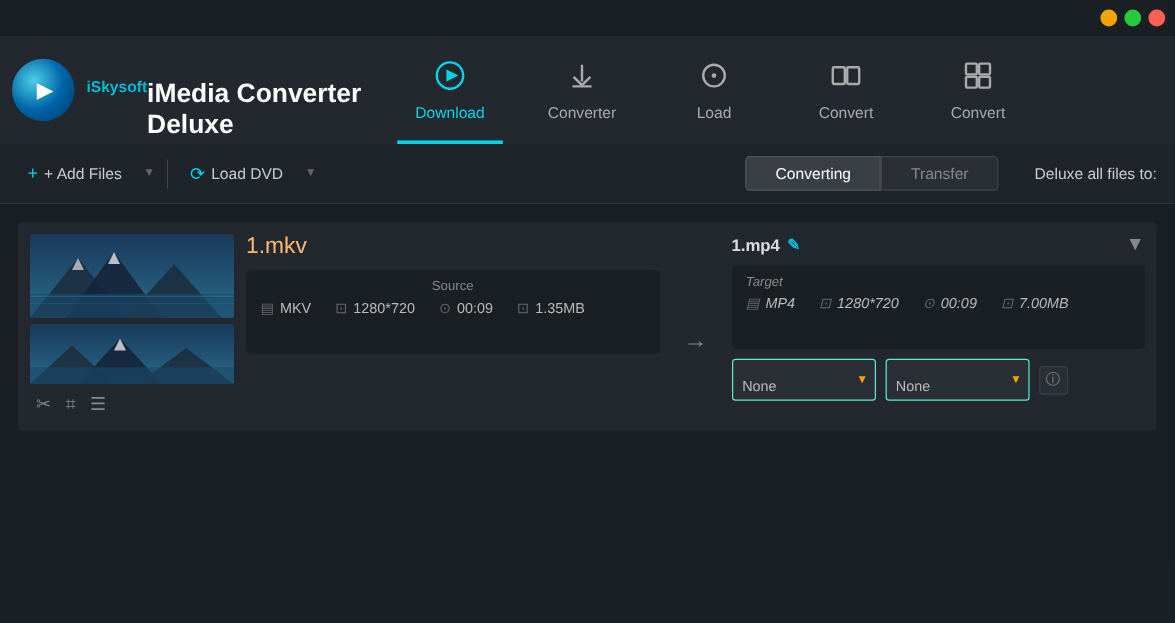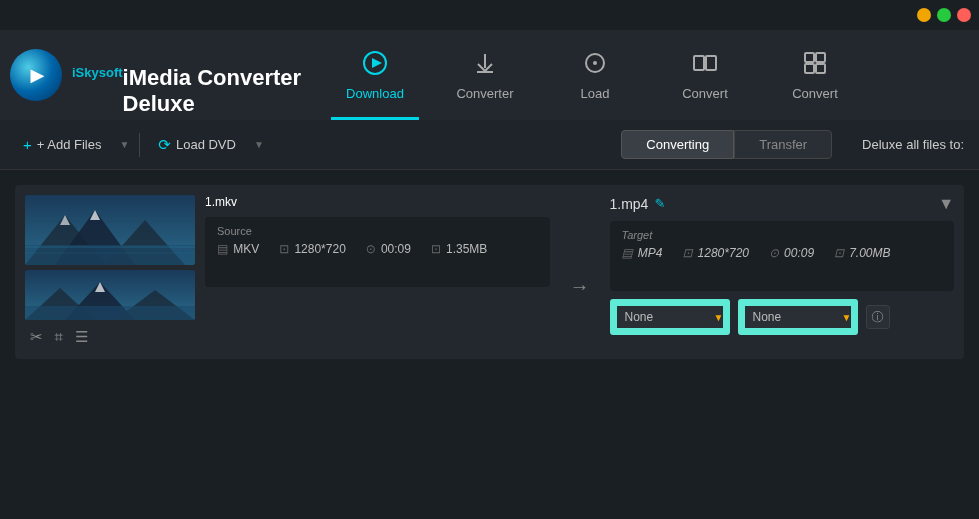--- a/index.html
+++ b/index.html
@@ -240,32 +240,33 @@
       cursor: pointer;
       font-size: 15px;
     }
 
     
     .source-info {
       flex: 1;
       min-width: 0;
     }
     .file-name {
-      font-size: 12px;
-      color: #ffffff;
+      font-size: 19px;
+      color: #fdba74;
       margin-bottom: 8px;
       display: flex;
       align-items: center;
       gap: 8px;
     }
     .info-box {
       background: #1a1f24;
       border-radius: 4px;
       padding: 8px 12px;
       height: 70px;
+      text-align: center;
     }
     .info-label {
       font-size: 11px;
       color: #888;
       margin-bottom: 5px;
     }
     .info-details {
       display: flex;
       align-items: center;
       gap: 20px;
@@ -304,20 +305,21 @@
       align-items: center;
       justify-content: space-between;
       margin-bottom: 8px;
     }
     .target-name {
       display: flex;
       align-items: flex-start;
       gap: 6px;
       font-size: 14px;
       color: #ddd;
+      font-weight: bold;
     }
     .edit-icon {
       color: #00bcd4;
       font-size: 13px;
       cursor: pointer;
     }
     .expand-btn {
       background: transparent;
       border: none;
       color: #888;
@@ -353,23 +355,23 @@
 
     
     .effect-row {
       display: flex;
       align-items: center;
       gap: 8px;
       margin-top: 8px;
     }
     .effect-select {
       background: #2a2f35;
-      border: 7px solid #5eead4;
+      border: 1px solid #5eead4;
       color: #bbb;
-      padding: 4px 25px 4px 8px;
+      padding: 15px 25px 4px 8px;
       font-size: 12px;
       border-radius: 3px;
       cursor: pointer;
       appearance: none;
       position: relative;
       min-width: 120px;
     }
     .select-wrapper {
       position: relative;
       display: inline-block;

